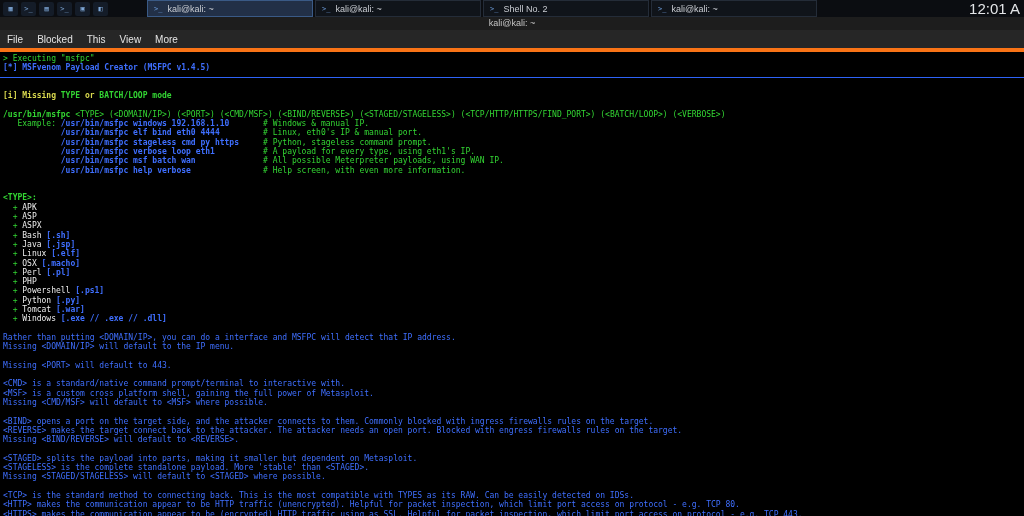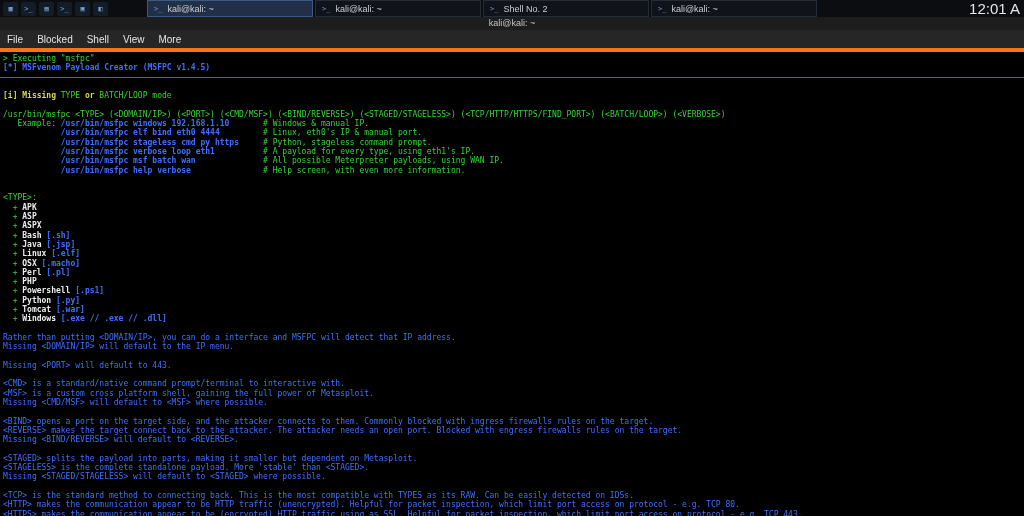--- a/index.html
+++ b/index.html
@@ -19,22 +19,22 @@
   
   .titlebar{height:13px;background:#1d1d1d;color:#c4c4c4;font-family:"Liberation Sans",sans-serif;font-size:9px;text-align:center;line-height:13px;flex:0 0 auto}
   .menubar{height:18px;background:#262626;display:flex;align-items:center;border-bottom:4px solid #f97316;flex:0 0 auto}
   .menu-item{padding:0 7px;color:#e4e4e4;font-family:"Liberation Sans",sans-serif;font-size:10px;cursor:default}
 
   
   .terminal{flex:1;background:#000;padding:2px 3px;font-size:8px;line-height:9.3px;white-space:pre;position:relative;overflow:hidden}
   .line{height:9.3px}
   .line.rule{position:relative}
   .line.rule::after{content:"";position:absolute;left:-3px;top:4px;width:1024px;height:1px;background:#2e63f7}
-  .g{color:#33d633}.gb{color:#33d633;font-weight:normal}
-  .b{color:#3f6fff}.bb{color:#3f6fff;font-weight:bold}.yb{color:#d8d84e;font-weight:bold}.wb{color:#ededed;font-weight:bold}
+  .g{color:#33d633}.gb{color:#33d633;font-weight:bold}
+  .b{color:#3f6fff}.bb{color:#3f6fff;font-weight:bold}.yb{color:#d8d84e;font-weight:bold}.wb{color:#ededed;font-weight:normal}
 </style>
 </head>
 <body>
 
 <div class="screen">
 
   <div class="taskbar">
     <div id="launchers" class="launchers">
         <div class="launcher">▦</div>
         <div class="launcher">&gt;_</div>
@@ -64,20 +64,20 @@
     <div class="tb-clock">12:01 A</div>
   </div>
 
   <div class="titlebar">
     <span>kali@kali: ~</span>
   </div>
 
   <div id="menubar" class="menubar">
       <div class="menu-item">File</div>
       <div class="menu-item">Blocked</div>
-      <div class="menu-item">Shell</div>
+      <div class="menu-item">This</div>
       <div class="menu-item">View</div>
       <div class="menu-item">More</div>
     </div>
 
   <div id="terminal" class="terminal"><div class="line"><span class="g">&gt; Executing "msfpc"</span></div><div class="line"><span class="bb">[*] </span><span class="bb">MSFvenom Payload Creator (MSFPC v1.4.5)</span></div><div class="line rule"></div><div class="line"></div><div class="line"><span class="yb">[i] </span><span class="yb">Missing </span><span class="gb">TYPE</span><span class="yb"> or </span><span class="gb">BATCH/LOOP mode</span></div><div class="line"></div><div class="line"><span class="gb">/usr/bin/msfpc</span><span class="g"> &lt;TYPE&gt; (&lt;DOMAIN/IP&gt;) (&lt;PORT&gt;) (&lt;CMD/MSF&gt;) (&lt;BIND/REVERSE&gt;) (&lt;STAGED/STAGELESS&gt;) (&lt;TCP/HTTP/HTTPS/FIND_PORT&gt;) (&lt;BATCH/LOOP&gt;) (&lt;VERBOSE&gt;)</span></div><div class="line"><span class="g">   Example: </span><span class="bb">/usr/bin/msfpc windows 192.168.1.10</span><span class="g">       # Windows &amp; manual IP.</span></div><div class="line"><span class="g">            </span><span class="bb">/usr/bin/msfpc elf bind eth0 4444</span><span class="g">         # Linux, eth0's IP &amp; manual port.</span></div><div class="line"><span class="g">            </span><span class="bb">/usr/bin/msfpc stageless cmd py https</span><span class="g">     # Python, stageless command prompt.</span></div><div class="line"><span class="g">            </span><span class="bb">/usr/bin/msfpc verbose loop eth1</span><span class="g">          # A payload for every type, using eth1's IP.</span></div><div class="line"><span class="g">            </span><span class="bb">/usr/bin/msfpc msf batch wan</span><span class="g">              # All possible Meterpreter payloads, using WAN IP.</span></div><div class="line"><span class="g">            </span><span class="bb">/usr/bin/msfpc help verbose</span><span class="g">               # Help screen, with even more information.</span></div><div class="line"></div><div class="line"></div><div class="line"><span class="gb">&lt;TYPE&gt;:</span></div><div class="line"><span class="g">  + </span><span class="wb">APK</span></div><div class="line"><span class="g">  + </span><span class="wb">ASP</span></div><div class="line"><span class="g">  + </span><span class="wb">ASPX</span></div><div class="line"><span class="g">  + </span><span class="wb">Bash</span><span class="bb"> [.sh]</span></div><div class="line"><span class="g">  + </span><span class="wb">Java</span><span class="bb"> [.jsp]</span></div><div class="line"><span class="g">  + </span><span class="wb">Linux</span><span class="bb"> [.elf]</span></div><div class="line"><span class="g">  + </span><span class="wb">OSX</span><span class="bb"> [.macho]</span></div><div class="line"><span class="g">  + </span><span class="wb">Perl</span><span class="bb"> [.pl]</span></div><div class="line"><span class="g">  + </span><span class="wb">PHP</span></div><div class="line"><span class="g">  + </span><span class="wb">Powershell</span><span class="bb"> [.ps1]</span></div><div class="line"><span class="g">  + </span><span class="wb">Python</span><span class="bb"> [.py]</span></div><div class="line"><span class="g">  + </span><span class="wb">Tomcat</span><span class="bb"> [.war]</span></div><div class="line"><span class="g">  + </span><span class="wb">Windows</span><span class="bb"> [.exe // .exe // .dll]</span></div><div class="line"></div><div class="line"><span class="b">Rather than putting &lt;DOMAIN/IP&gt;, you can do a interface and MSFPC will detect that IP address.</span></div><div class="line"><span class="b">Missing &lt;DOMAIN/IP&gt; will default to the IP menu.</span></div><div class="line"></div><div class="line"><span class="b">Missing &lt;PORT&gt; will default to 443.</span></div><div class="line"></div><div class="line"><span class="b">&lt;CMD&gt; is a standard/native command prompt/terminal to interactive with.</span></div><div class="line"><span class="b">&lt;MSF&gt; is a custom cross platform shell, gaining the full power of Metasploit.</span></div><div class="line"><span class="b">Missing &lt;CMD/MSF&gt; will default to &lt;MSF&gt; where possible.</span></div><div class="line"></div><div class="line"><span class="b">&lt;BIND&gt; opens a port on the target side, and the attacker connects to them. Commonly blocked with ingress firewalls rules on the target.</span></div><div class="line"><span class="b">&lt;REVERSE&gt; makes the target connect back to the attacker. The attacker needs an open port. Blocked with engress firewalls rules on the target.</span></div><div class="line"><span class="b">Missing &lt;BIND/REVERSE&gt; will default to &lt;REVERSE&gt;.</span></div><div class="line"></div><div class="line"><span class="b">&lt;STAGED&gt; splits the payload into parts, making it smaller but dependent on Metasploit.</span></div><div class="line"><span class="b">&lt;STAGELESS&gt; is the complete standalone payload. More 'stable' than &lt;STAGED&gt;.</span></div><div class="line"><span class="b">Missing &lt;STAGED/STAGELESS&gt; will default to &lt;STAGED&gt; where possible.</span></div><div class="line"></div><div class="line"><span class="b">&lt;TCP&gt; is the standard method to connecting back. This is the most compatible with TYPES as its RAW. Can be easily detected on IDSs.</span></div><div class="line"><span class="b">&lt;HTTP&gt; makes the communication appear to be HTTP traffic (unencrypted). Helpful for packet inspection, which limit port access on protocol - e.g. TCP 80.</span></div><div class="line"><span class="b">&lt;HTTPS&gt; makes the communication appear to be (encrypted) HTTP traffic using as SSL. Helpful for packet inspection, which limit port access on protocol - e.g. TCP 443.</span></div></div>
 
 </div>
 
 </body></html>

